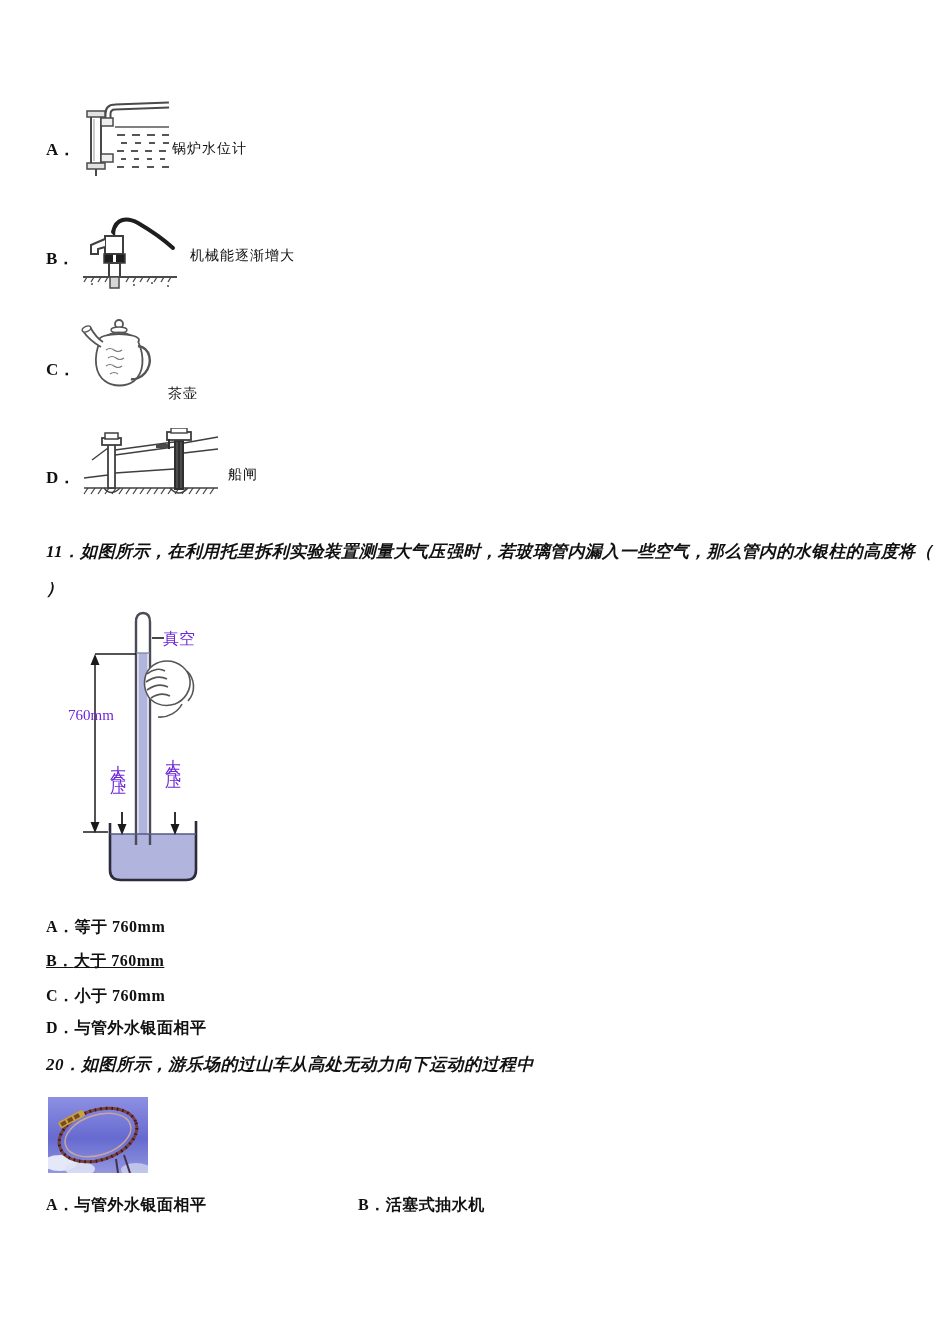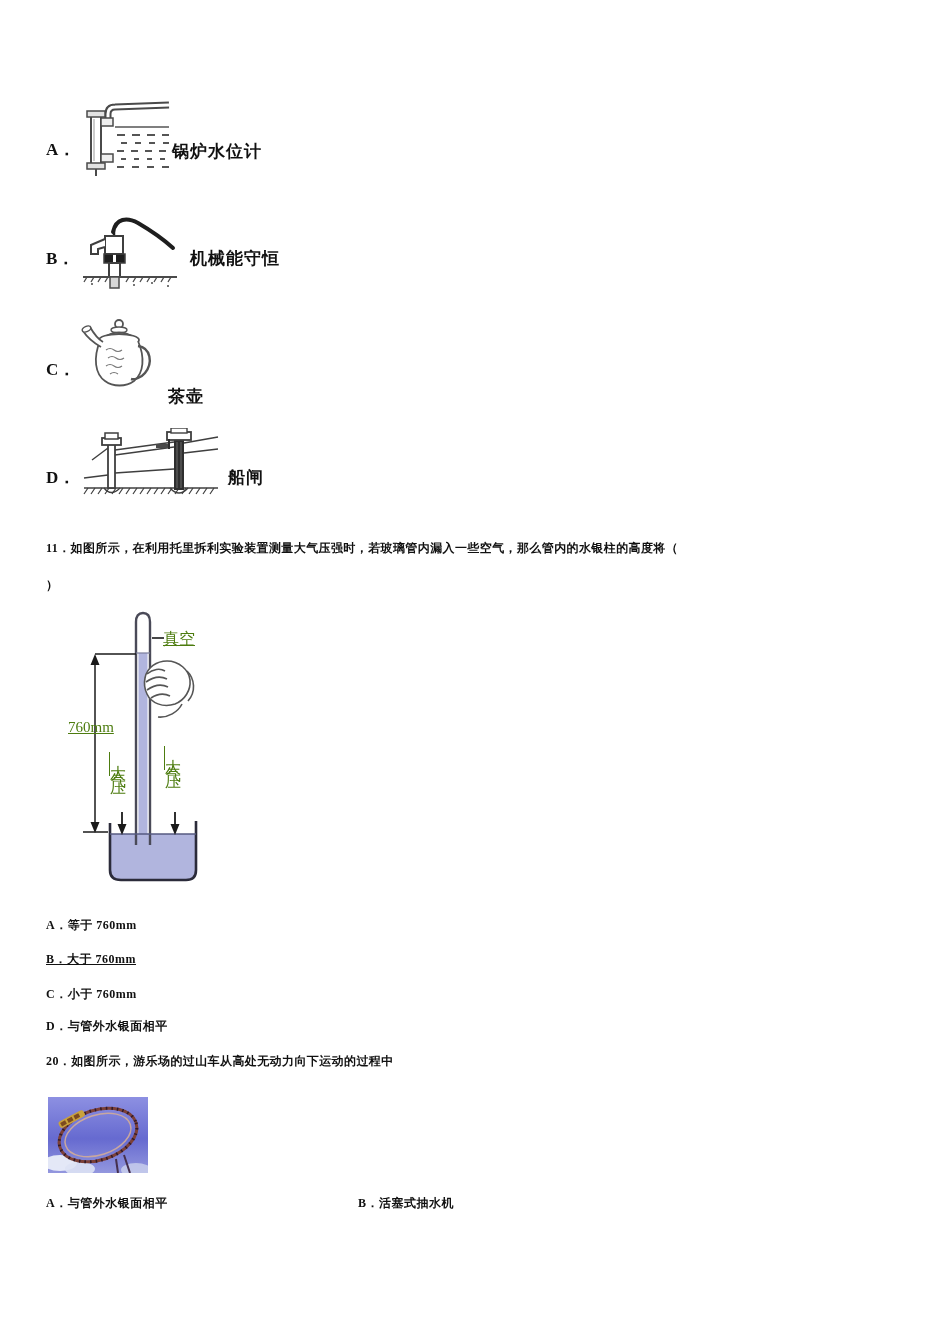--- a/index.html
+++ b/index.html
@@ -2,24 +2,24 @@
 <html><head>
 <meta charset="utf-8">
 <style>
   html,body { margin:0; padding:0; background:#ffffff; }
   #page {
     position:relative; width:950px; height:1344px; background:#ffffff;
     font-family:"Liberation Serif", serif; color:#111; overflow:hidden;
   }
   .abs { position:absolute; }
   .letter  { position:absolute; font-weight:bold; font-size:17px; white-space:nowrap; }
-  .caption { position:absolute; font-weight:bold; font-size:17px; white-space:nowrap; letter-spacing:1px; }
-  .stem    { position:absolute; font-weight:bold; font-size:12px; white-space:nowrap; letter-spacing:0.4px; }
-  .opt     { position:absolute; font-weight:bold; font-size:12px; white-space:nowrap; letter-spacing:0.5px; }
-  .figlabel{ position:absolute; font-weight:normal; font-size:15px; color:#4d7c0f; white-space:nowrap;text-decoration:underline; }
+  .caption { position:absolute; font-weight:normal; font-size:14px; white-space:nowrap; letter-spacing:1px; }
+  .stem    { position:absolute; font-weight:bold; font-size:17px; white-space:nowrap; letter-spacing:0.4px;font-style:italic; }
+  .opt     { position:absolute; font-weight:bold; font-size:16px; white-space:nowrap; letter-spacing:0.5px; }
+  .figlabel{ position:absolute; font-weight:normal; font-size:15px; color:#6d28d9; white-space:nowrap; }
   .vtext   { writing-mode:vertical-rl; text-orientation:upright; letter-spacing:8px; line-height:17px; }
   svg { display:block; }
 </style>
 </head>
 <body>
 
 <div id="page">
 
   <div>
     <span class="letter" style="left:46px; top:138px;">A．</span>
@@ -59,21 +59,21 @@
         <path d="M23 27 L9 33 L9 42 L16 42 L16 37 L23 35" fill="#fff" stroke="#3f3f3f" stroke-width="2"></path>
         <line x1="1" y1="65" x2="95" y2="65" stroke="#4a4a4a" stroke-width="2"></line>
         <path d="M5 65 l-3 5 M12 65 l-3 5 M19 65 l-3 5 M26 65 l-3 5 M47 65 l-3 5 M54 65 l-3 5 M61 65 l-3 5 M68 65 l-3 5 M75 65 l-3 5 M82 65 l-3 5 M89 65 l-3 5" stroke="#4a4a4a" stroke-width="1.3" fill="none"></path>
         <rect x="28" y="65" width="9" height="11" fill="#d7d7d7" stroke="#4a4a4a" stroke-width="1.5"></rect>
         <circle cx="10" cy="72" r="1" fill="#4a4a4a"></circle>
           <circle cx="52" cy="73" r="1" fill="#4a4a4a"></circle>
         <circle cx="70" cy="71" r="1" fill="#4a4a4a"></circle>
           <circle cx="86" cy="74" r="1" fill="#4a4a4a"></circle>
       </svg>
     </div>
-    <span class="caption" style="left:190px; top:247px;">机械能守恒</span>
+    <span class="caption" style="left:190px; top:247px;">机械能逐渐增大</span>
   </div>
 
   <div>
     <span class="letter" style="left:46px; top:358px;">C．</span>
     <div class="abs" style="left:77px; top:318px;">
       <svg width="84" height="70" viewBox="0 0 84 70">
         <circle cx="42" cy="6" r="4" fill="#fff" stroke="#555" stroke-width="1.8"></circle>
         <ellipse cx="42" cy="12" rx="8" ry="3" fill="#fff" stroke="#555" stroke-width="1.4"></ellipse>
         <path d="M26 20 Q42 9 58 20" fill="#fff" stroke="#555" stroke-width="1.8"></path>
         <ellipse cx="42" cy="22" rx="20" ry="6" fill="#fff" stroke="#555" stroke-width="1.8"></ellipse>
@@ -152,21 +152,21 @@
         <g>
           <line x1="59" y1="204" x2="59" y2="218" stroke="#1a1a1a" stroke-width="1.8"></line>
           <polygon points="59,227 54.5,216 63.5,216" fill="#1a1a1a"></polygon>
         </g>
         <g>
           <line x1="112" y1="204" x2="112" y2="218" stroke="#1a1a1a" stroke-width="1.8"></line>
           <polygon points="112,227 107.5,216 116.5,216" fill="#1a1a1a"></polygon>
         </g>
       </svg>
       <span class="figlabel" style="left:100px; top:21px; font-size:16px;">真空</span>
-      <span class="figlabel" style="left:5px; top:111px;">760mm</span>
+      <span class="figlabel" style="left:5px; top:99px;">760mm</span>
       <span class="figlabel vtext" style="left:47px; top:144px; font-size:16px;">大气压</span>
       <span class="figlabel vtext" style="left:102px; top:138px; font-size:16px;">大气压</span>
     </div>
 
     <div>
       <span class="opt" style="left:46px; top:917px;"><span>A．</span><span>等于 760mm</span></span>
       <span class="opt" style="left:46px; top:951px;text-decoration:underline;"><span>B．</span><span>大于 760mm</span></span>
       <span class="opt" style="left:46px; top:986px;"><span>C．</span><span>小于 760mm</span></span>
       <span class="opt" style="left:46px; top:1018px;"><span>D．</span><span>与管外水银面相平</span></span>
     </div>

